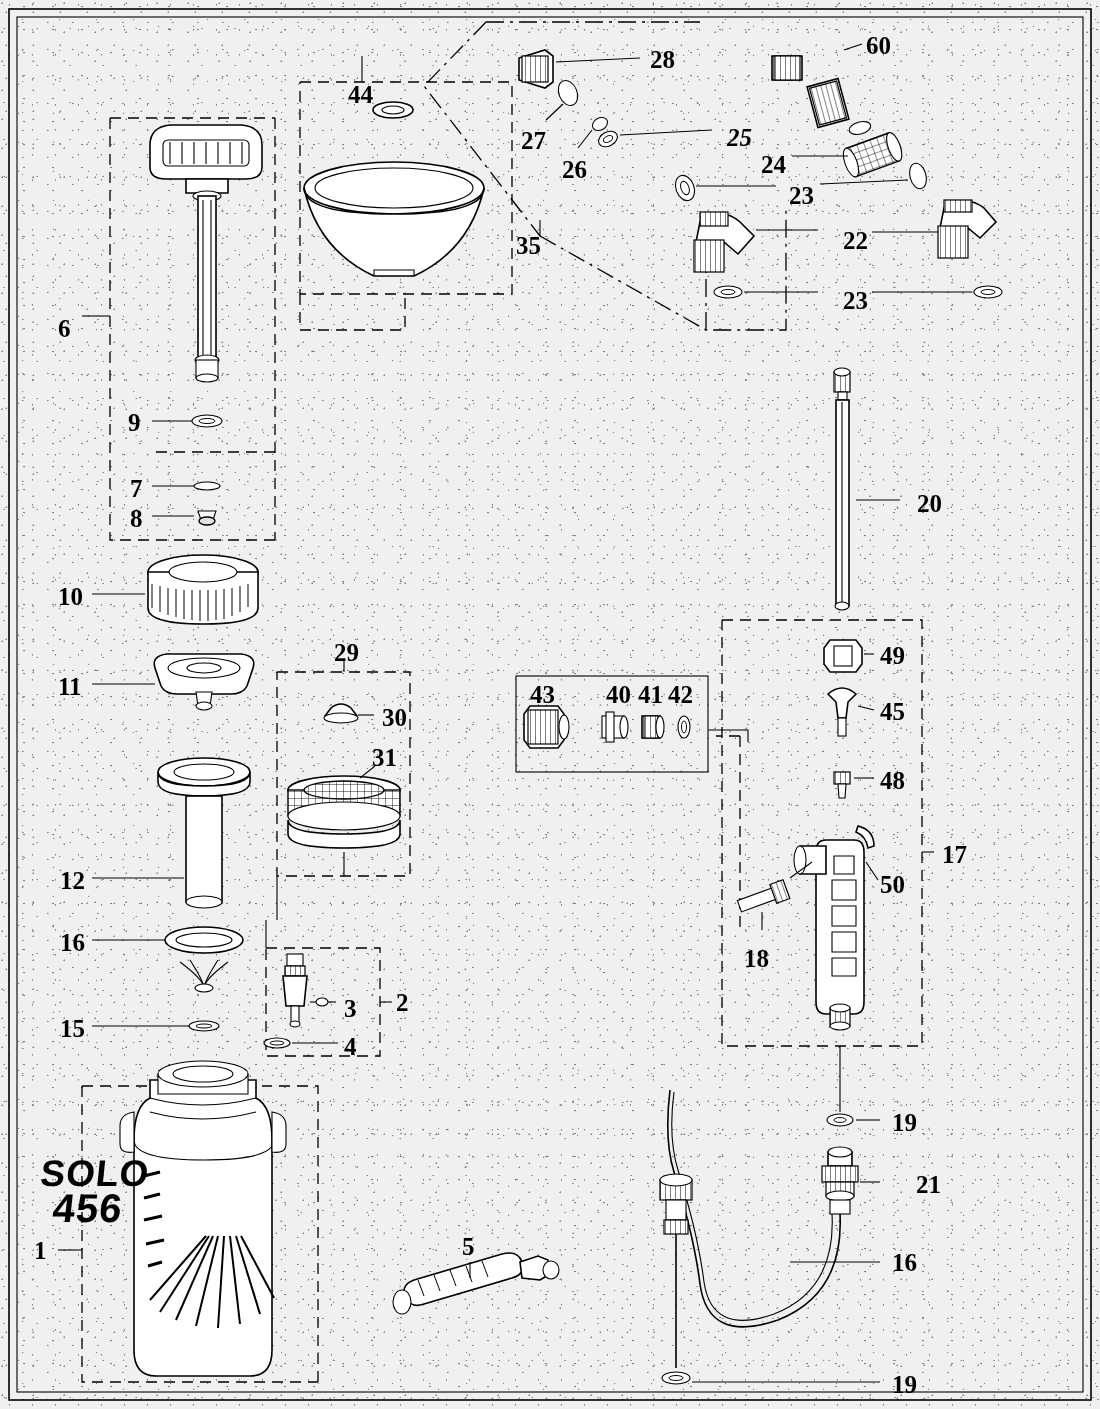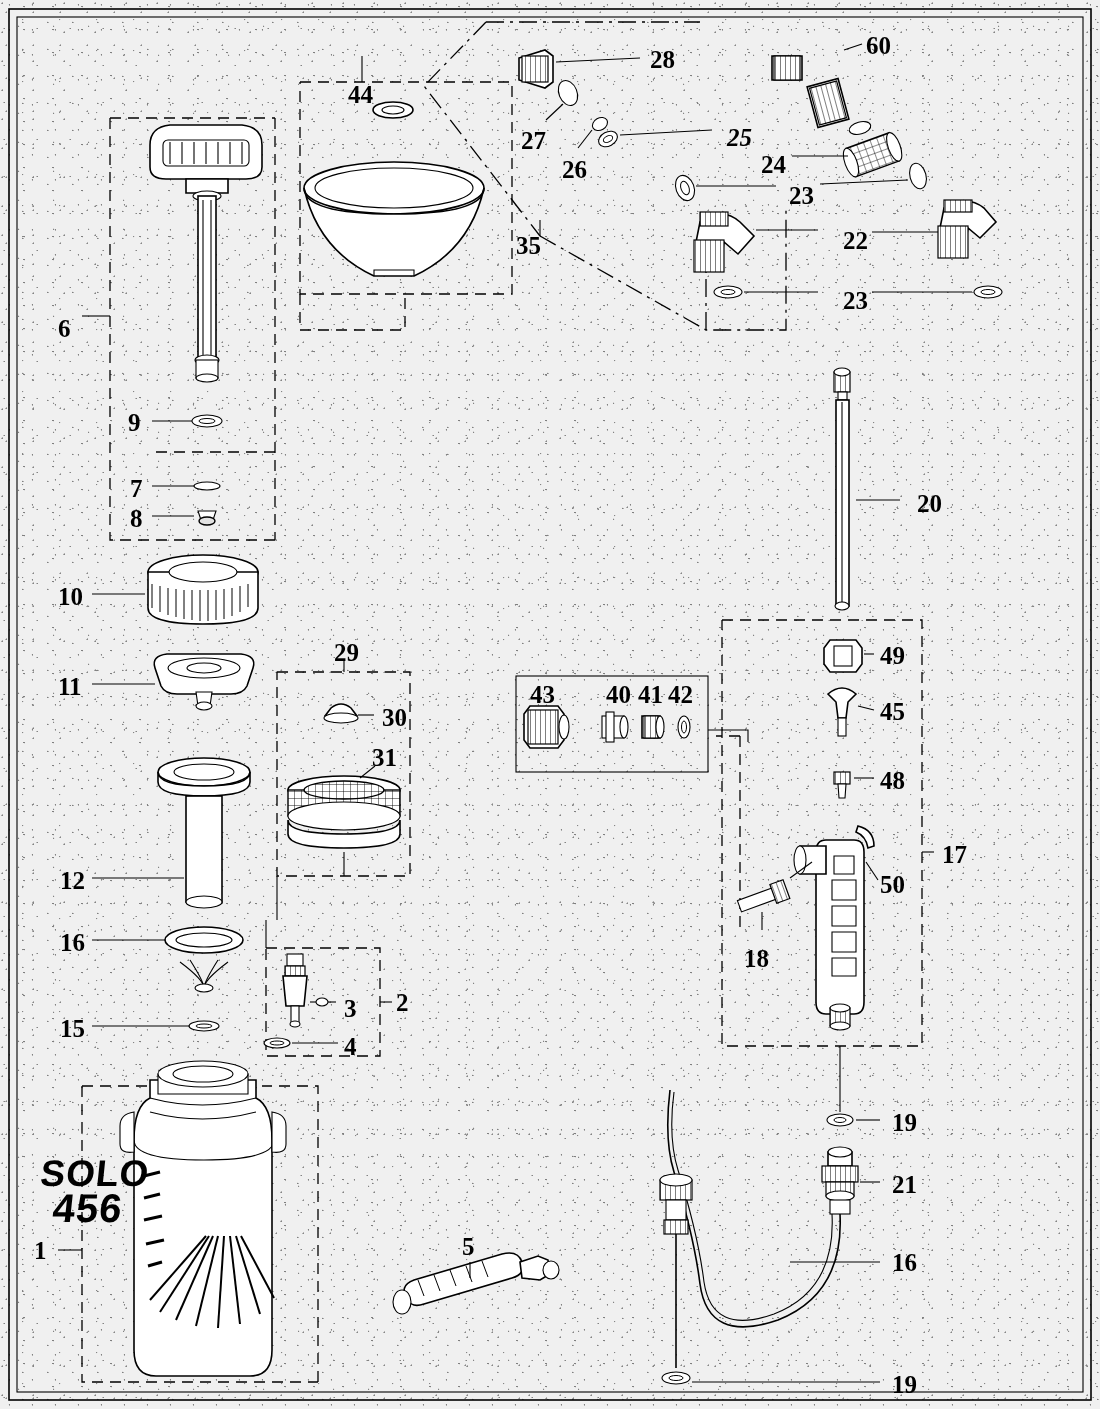--- a/index.html
+++ b/index.html
@@ -534,20 +534,20 @@
     <div class="lbl" style="left:942px; top:842px;">17</div>
     <div class="lbl" style="left:60px;  top:868px;">12</div>
     <div class="lbl" style="left:880px; top:872px;">50</div>
     <div class="lbl" style="left:744px; top:946px;font-family:Liberation Serif, serif;">18</div>
     <div class="lbl" style="left:60px;  top:930px;">16</div>
     <div class="lbl" style="left:344px; top:996px;">3</div>
     <div class="lbl" style="left:396px; top:990px;">2</div>
     <div class="lbl" style="left:60px;  top:1016px;">15</div>
     <div class="lbl" style="left:344px; top:1034px;">4</div>
     <div class="lbl" style="left:892px; top:1110px;">19</div>
-    <div class="lbl" style="left:892px; top:1172px;">21</div>
+    <div class="lbl" style="left:916px; top:1172px;">21</div>
     <div class="lbl" style="left:462px; top:1234px;">5</div>
     <div class="lbl" style="left:34px;  top:1238px;">1</div>
     <div class="lbl" style="left:892px; top:1250px;">16</div>
     <div class="lbl" style="left:892px; top:1372px;">19</div>
   </div>
 
 </div>
 
 </body></html>

